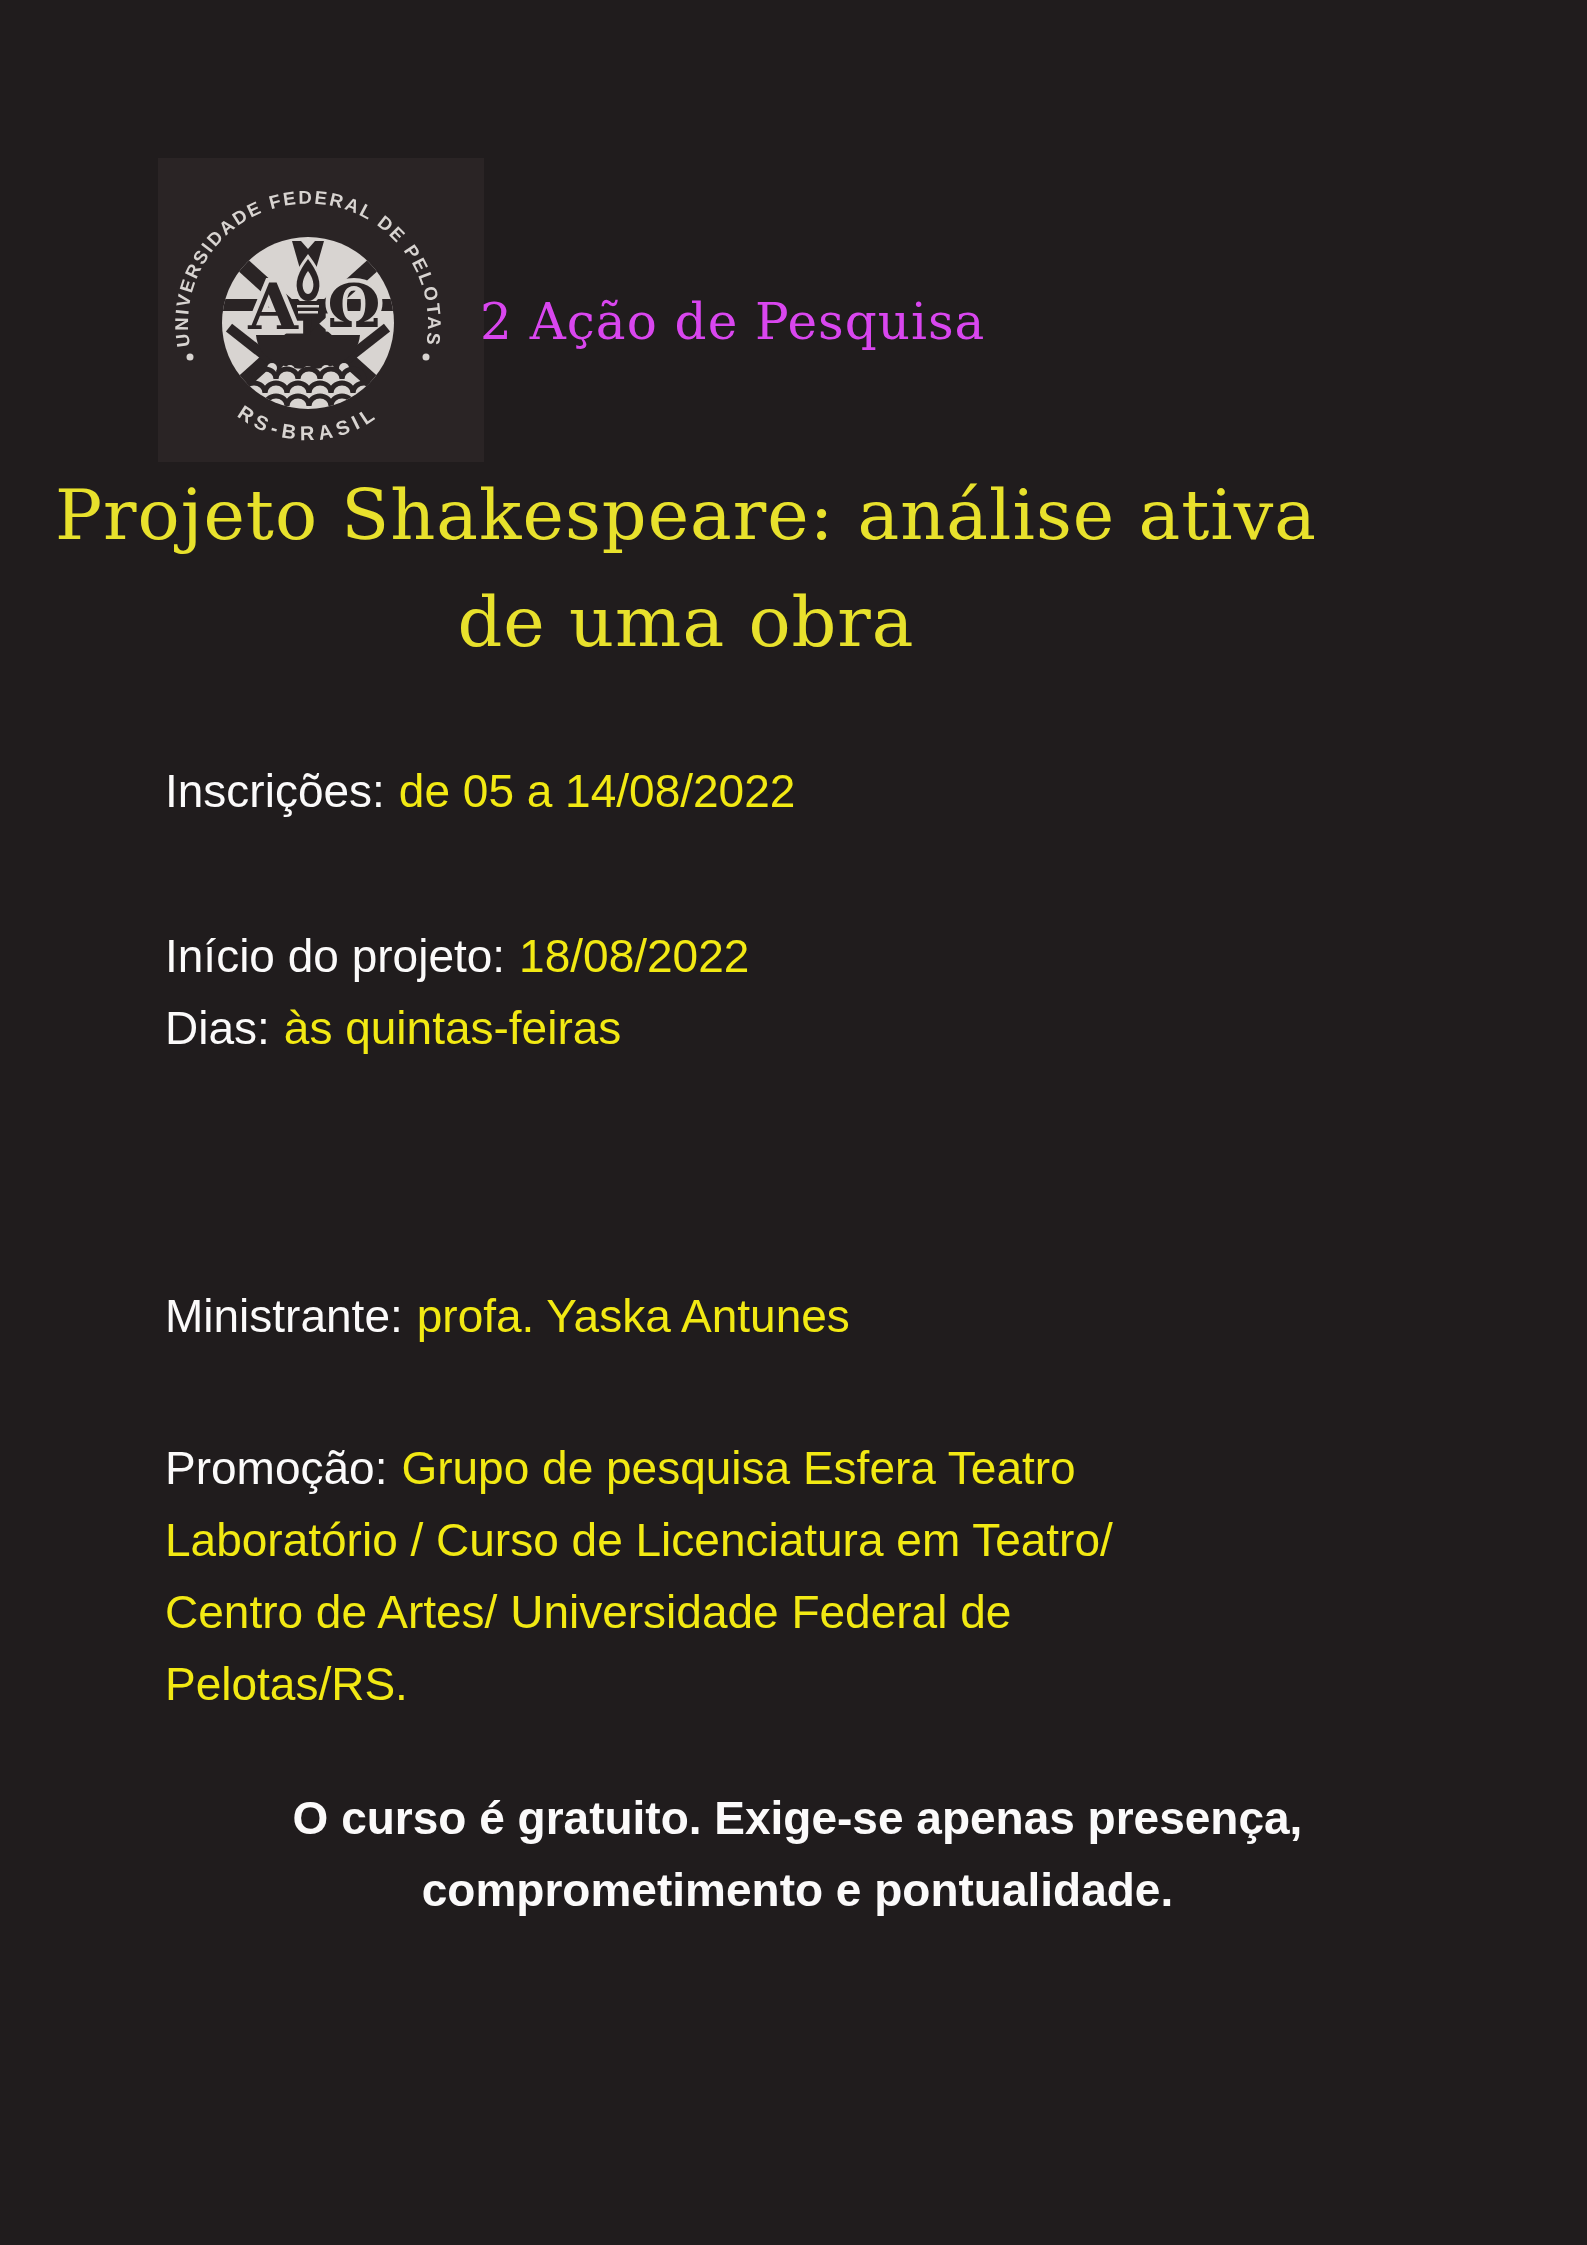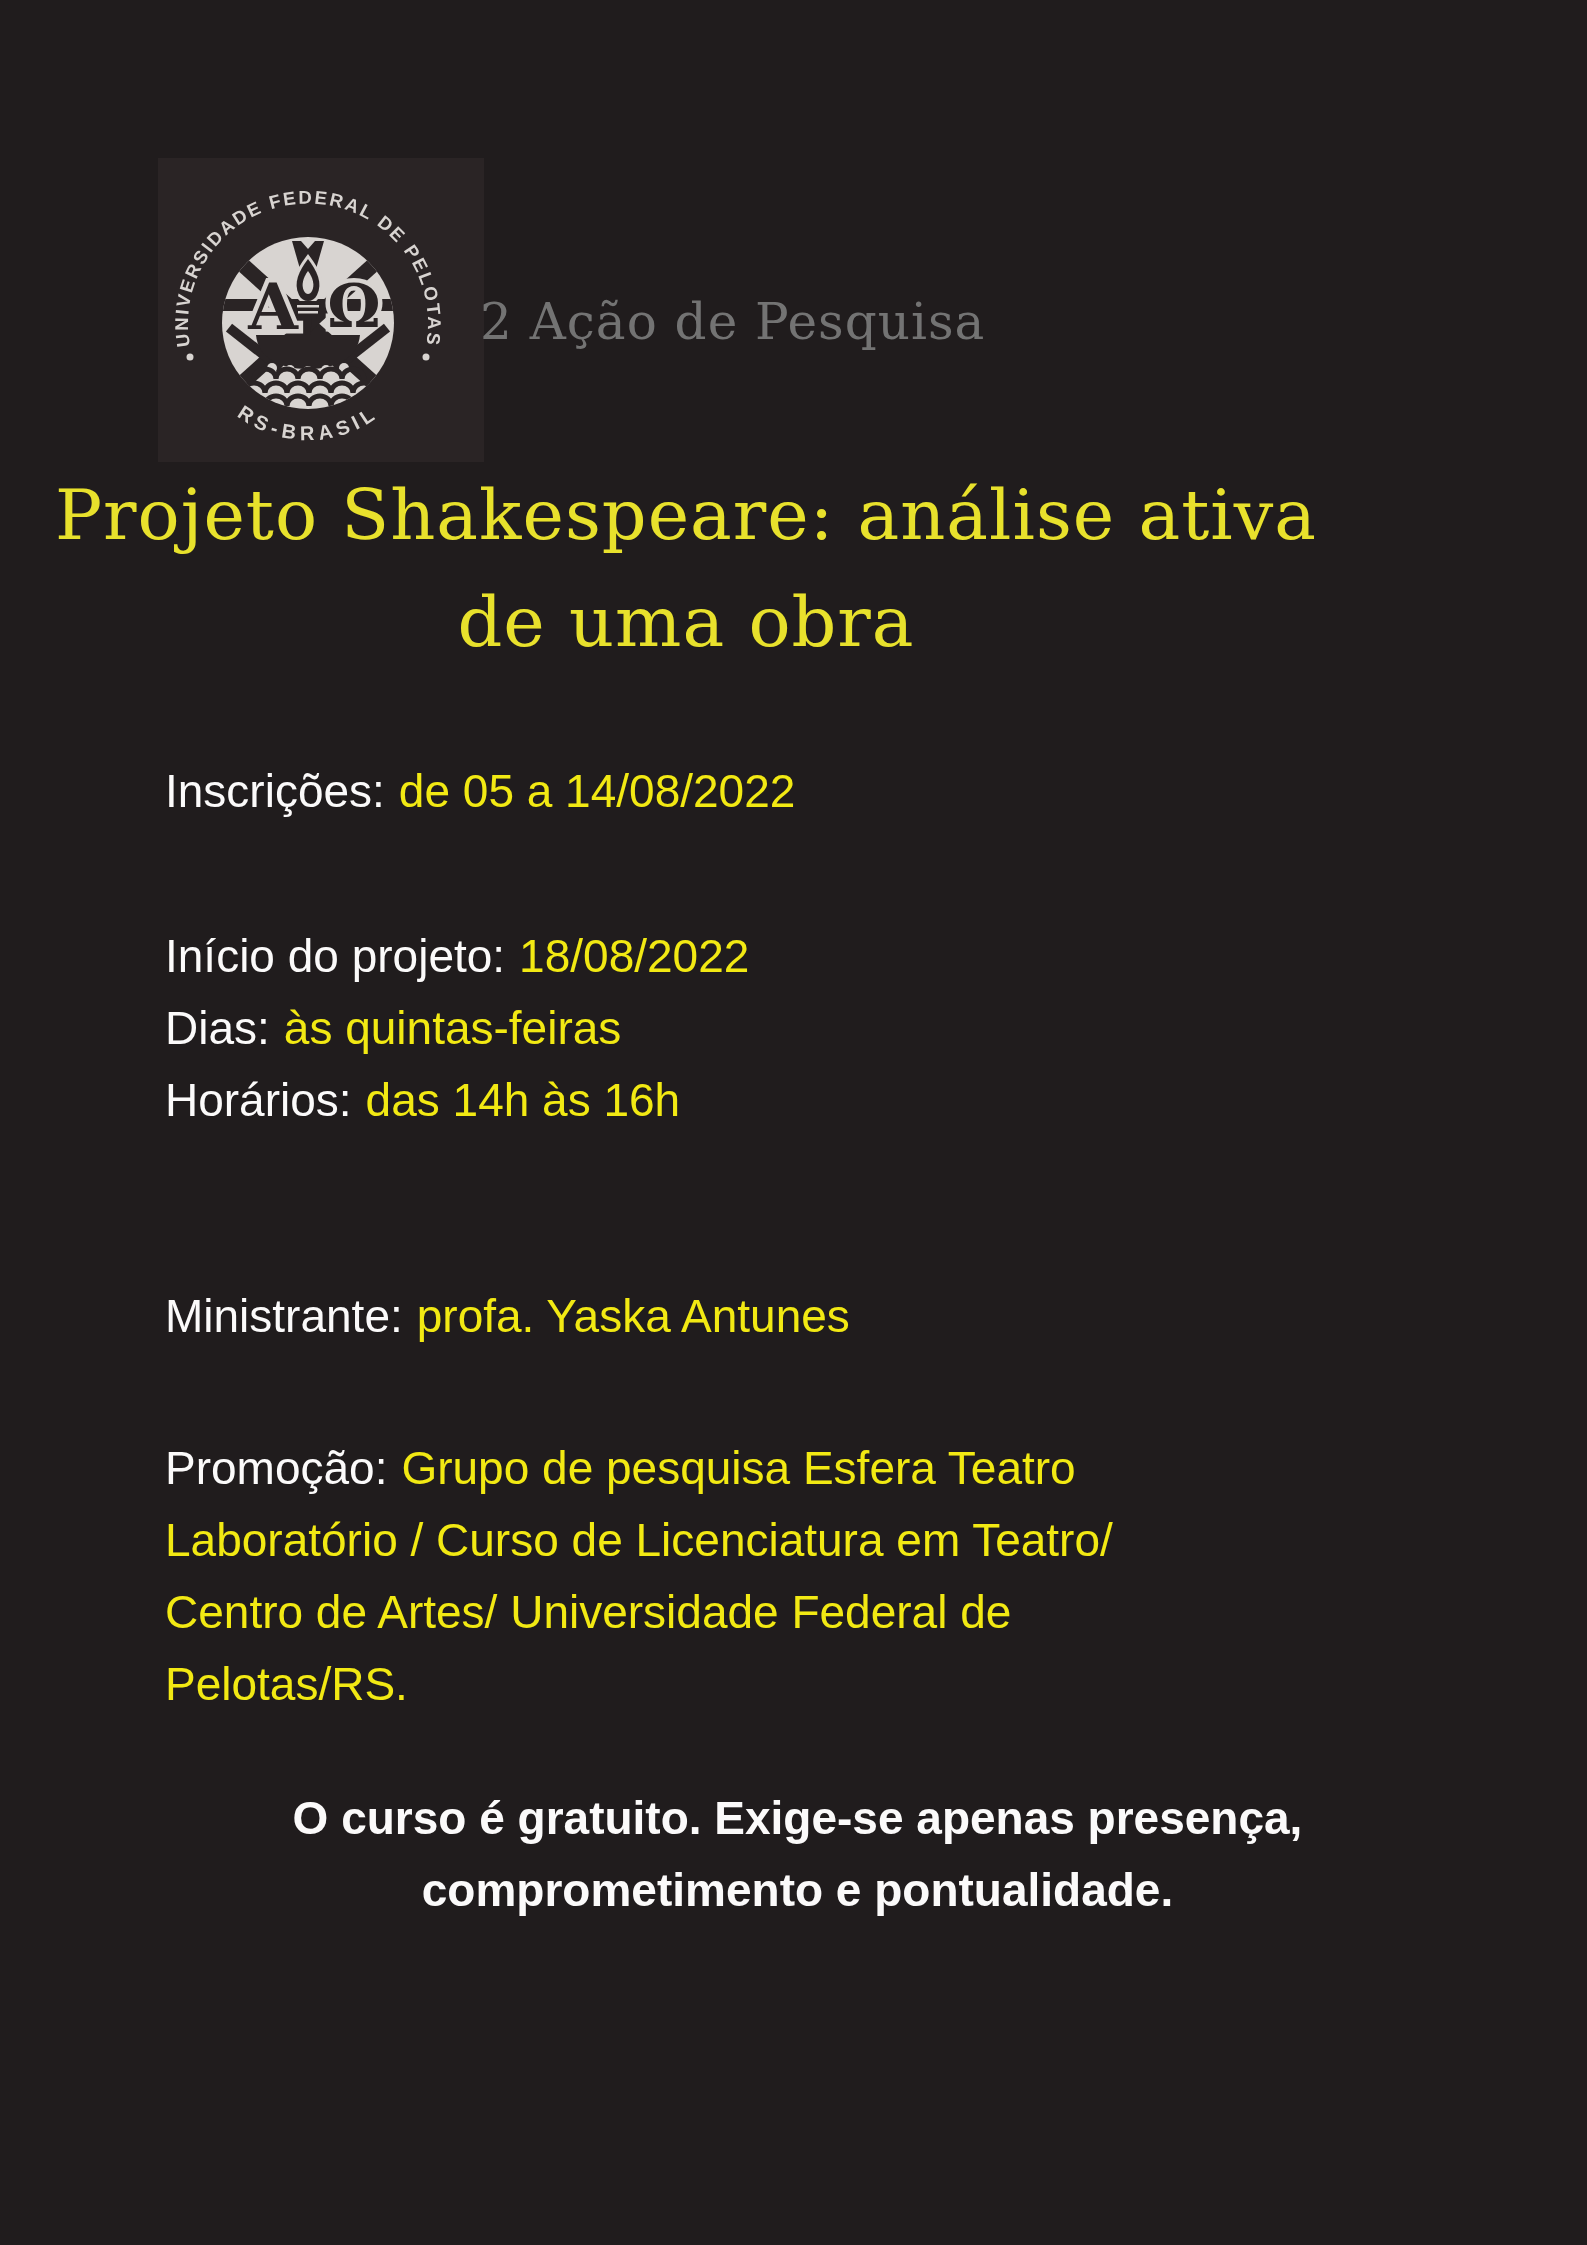--- a/index.html
+++ b/index.html
@@ -12,21 +12,21 @@
   }
   .logo-box{
     position:absolute;left:158px;top:158px;
     width:326px;height:304px;
     background:#2a2425;
   }
   .logo-box svg{position:absolute;left:-3px;top:13px;}
   .slab{font-family:"DejaVu Serif", serif;}
   .header-line{
     position:absolute;left:480px;top:292px;
-    color:#737373;font-size:50px;line-height:60px;
+    color:#d946ef;font-size:50px;line-height:60px;
     letter-spacing:1px;white-space:nowrap;
   }
   .title{
     position:absolute;left:0;top:462px;width:1372px;
     text-align:center;color:#e8e12c;
     font-size:70px;line-height:107px;letter-spacing:1px;
   }
   .info{
     position:absolute;left:165px;width:1300px;
     font-weight:400;font-size:46px;line-height:72px;
@@ -124,23 +124,20 @@
     </div>
   </div>
 
   <div class="info b-schedule">
     <div class="row">
       <span class="lbl">Início do projeto:</span><span class="val">18/08/2022</span>
     </div>
     <div class="row">
       <span class="lbl">Dias:</span><span class="val">às quintas-feiras</span>
     </div>
-    <div class="row">
-      <span class="lbl">Horários:</span><span class="val">das 14h às 16h</span>
-    </div>
   </div>
 
   <div class="info b-ministrante">
     <div class="row">
       <span class="lbl">Ministrante:</span><span class="val">profa. Yaska Antunes</span>
     </div>
   </div>
 
   <div class="info b-promocao">
     <div class="row">

